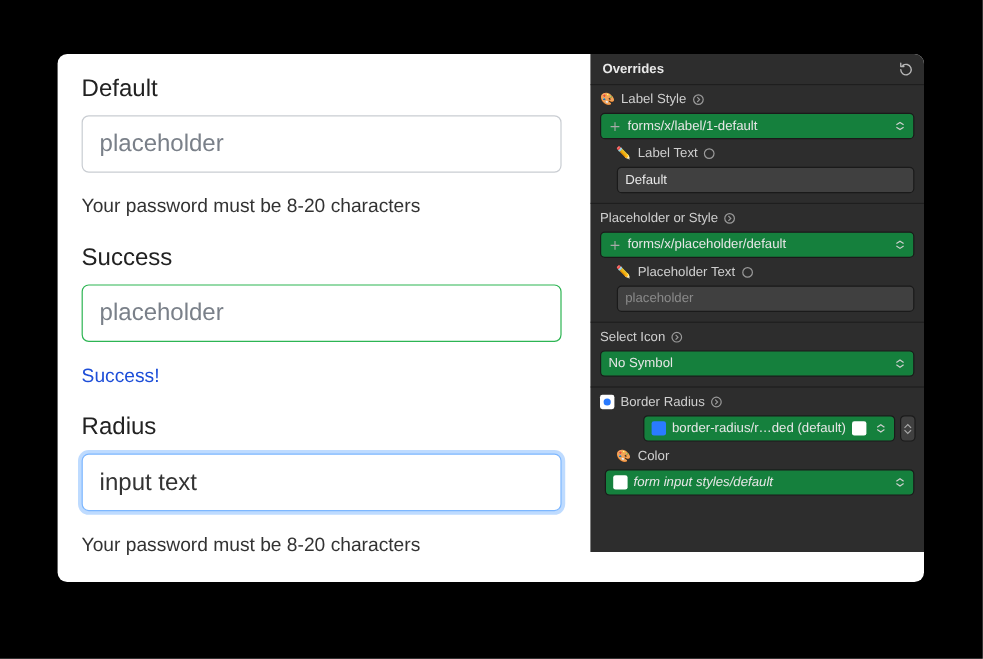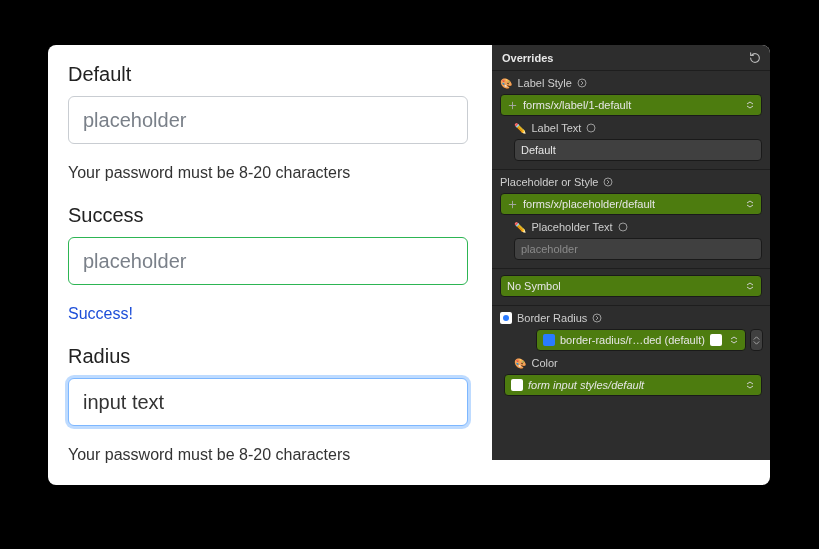--- a/index.html
+++ b/index.html
@@ -98,21 +98,21 @@
   }
   .section-title.indented { margin-left: 14px; }
   .go-icon {
     width: 10px; height: 10px;
     stroke: #9a9a9a;
     fill: none;
   }
   .dropdown {
     display: flex;
     align-items: center;
-    background: #4d7c0f;
+    background: #15803d;
     border: 1px solid #1a1a1a;
     border-radius: 4px;
     height: 22px;
     padding: 0 4px 0 6px;
     gap: 5px;
   }
   .dropdown.indented { margin-left: 4px; font-style: italic; }
   .dropdown-label {
     flex: 1;
     color: #e6e6e6;
@@ -257,20 +257,27 @@
         <svg class="go-icon" viewBox="0 0 10 10">
             <circle cx="5" cy="5" r="4" stroke-width="1"></circle>
           </svg>
       </div>
       <div class="text-field placeholder">
         <span>placeholder</span>
       </div>
     </div>
 
     <div class="section">
+      <div class="section-title">
+        <span>Select Icon</span>
+        <svg class="go-icon" viewBox="0 0 10 10">
+            <circle cx="5" cy="5" r="4" stroke-width="1"></circle>
+            <path d="M4 3l2 2-2 2" stroke-width="1"></path>
+          </svg>
+      </div>
       <div class="dropdown">
         <span class="dropdown-label">No Symbol</span>
         <span class="chev">
             <svg viewBox="0 0 8 8">
               <path d="M1 3l3-2 3 2M1 5l3 2 3-2" stroke-width="1"></path>
             </svg>
           </span>
       </div>
     </div>
 

